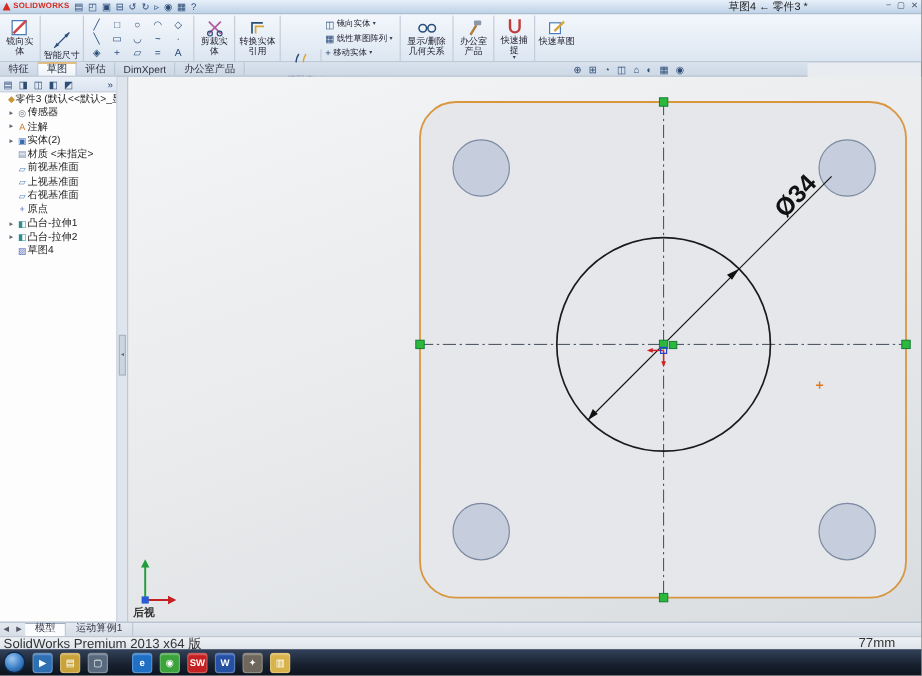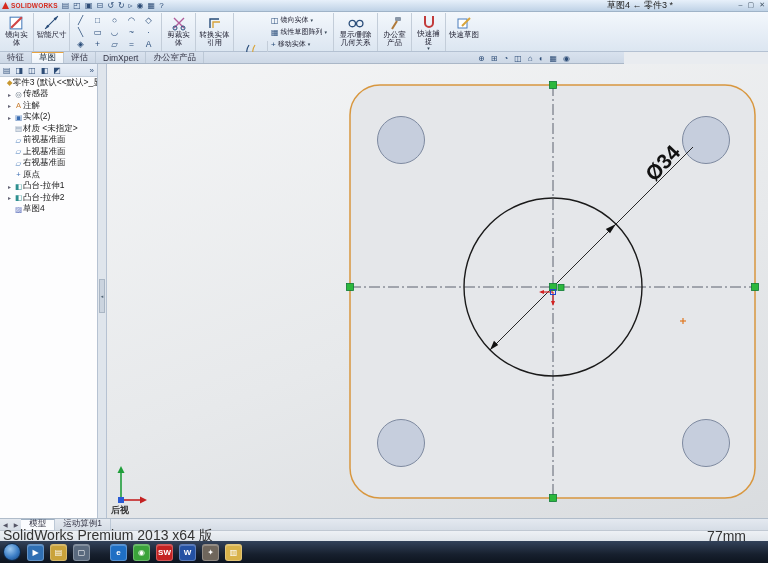--- a/index.html
+++ b/index.html
@@ -27,21 +27,21 @@
   .ric{height:17px;display:flex;align-items:center;justify-content:center;}
   .rlabel{text-align:center;line-height:8px;font-size:7.5px;color:#223;}
   .caret{font-size:5px;color:#345;line-height:5px;}
   .entity-grid{display:grid;grid-template-columns:repeat(5,17px);grid-auto-rows:12px;align-content:center;}
   .entity-cell{display:flex;align-items:center;justify-content:center;font-size:8.5px;color:#2a4d7a;cursor:default;}
   .stackgroup{display:flex;flex-direction:column;justify-content:space-between;padding:2px 3px;}
   .stackrow{display:flex;align-items:center;gap:2px;font-size:7px;color:#223;white-space:nowrap;}
   .stackrow .sic{font-size:8px;color:#2a4d7a;}
 
   
-  .tabstrip{position:absolute;top:52px;left:0;width:624px;height:12px;
+  .tabstrip{position:absolute;top:52px;left:0;width:673px;height:12px;
     background:linear-gradient(#d9e2ee,#cdd8e6);border-bottom:1px solid #aab7c7;
     display:flex;align-items:stretch;font-size:8.5px;color:#334;}
   .tab{padding:0 7px;display:flex;align-items:center;border-right:1px solid #bcc8d6;cursor:default;}
   .tab.active{background:linear-gradient(#fdfefe,#eef3f9);color:#123;border-top:1px solid #e8a33d;text-align:center;}
   .headsup{position:absolute;top:52px;left:478px;height:12px;display:flex;gap:6px;align-items:center;
     font-size:8px;color:#2e4d77;}
 
   
   .panel{position:absolute;top:64px;left:0;width:98px;height:454px;background:#fdfdfe;
     border-right:1px solid #b6c2d2;overflow:hidden;}
@@ -66,21 +66,21 @@
   .bottombar{position:absolute;top:518px;left:0;width:768px;height:12px;
     background:linear-gradient(#e4e9f0,#d6dde6);border-top:1px solid #b0bcca;
     display:flex;align-items:stretch;font-size:8.5px;color:#334;}
   .bnav{display:flex;align-items:center;padding:0 3px;font-size:6px;color:#556;}
   .btab{padding:0 8px;display:flex;align-items:flex-end;border-right:1px solid #bcc8d6;cursor:default;}
   .btab.active{background:#fbfcfe;border-top:1px solid #9fb0c2;}
 
   
   .statusbar{position:absolute;top:530px;left:0;width:768px;height:11px;
     background:linear-gradient(#eef1f5,#dfe4ea);border-top:1px solid #c0c8d2;
-    display:flex;align-items:center;font-size:14px;color:#333;}
+    display:flex;align-items:center;font-size:11px;color:#333;}
   .status-left{margin-left:3px;}
   .status-right{position:absolute;right:22px;}
 
   
   .taskbar{position:absolute;top:541px;left:0;width:768px;height:22px;
     background:linear-gradient(#33425a,#17202e 60%,#0d141f);display:flex;align-items:center;gap:6px;padding-left:3px;}
   .orb{width:18px;height:18px;border-radius:50%;
     background:radial-gradient(circle at 38% 32%,#9cc8f0,#3a7cc4 55%,#123e74);
     border:1px solid #0b2748;display:flex;align-items:center;justify-content:center;
     color:#eaf4ff;font-size:8px;}
@@ -126,21 +126,21 @@
         <span class="ric">
           <svg width="17" height="17" viewBox="0 0 16 16">
               <rect x="2" y="3" width="11" height="11" fill="#fff" stroke="#4a7dbb"></rect>
               <path d="M3 13 L13 3" stroke="#d04545" stroke-width="2"></path>
             </svg>
         </span>
         <span class="rlabel">镜向实体</span>
       </div>
     </div>
 
-    <div class="rgroup" style="width:36px;">
+    <div class="rgroup" style="width:36px;align-items:flex-end;">
       <div class="rbtn">
         <span class="ric">
           <svg width="17" height="17" viewBox="0 0 16 16">
               <path d="M2 14 L14 2" stroke="#2a4d7a" stroke-width="1"></path>
               <polygon points="2,14 6,12 4,10" fill="#2a4d7a"></polygon>
               <polygon points="14,2 10,4 12,6" fill="#2a4d7a"></polygon>
             </svg>
         </span>
         <span class="rlabel">智能尺寸</span>
       </div>

